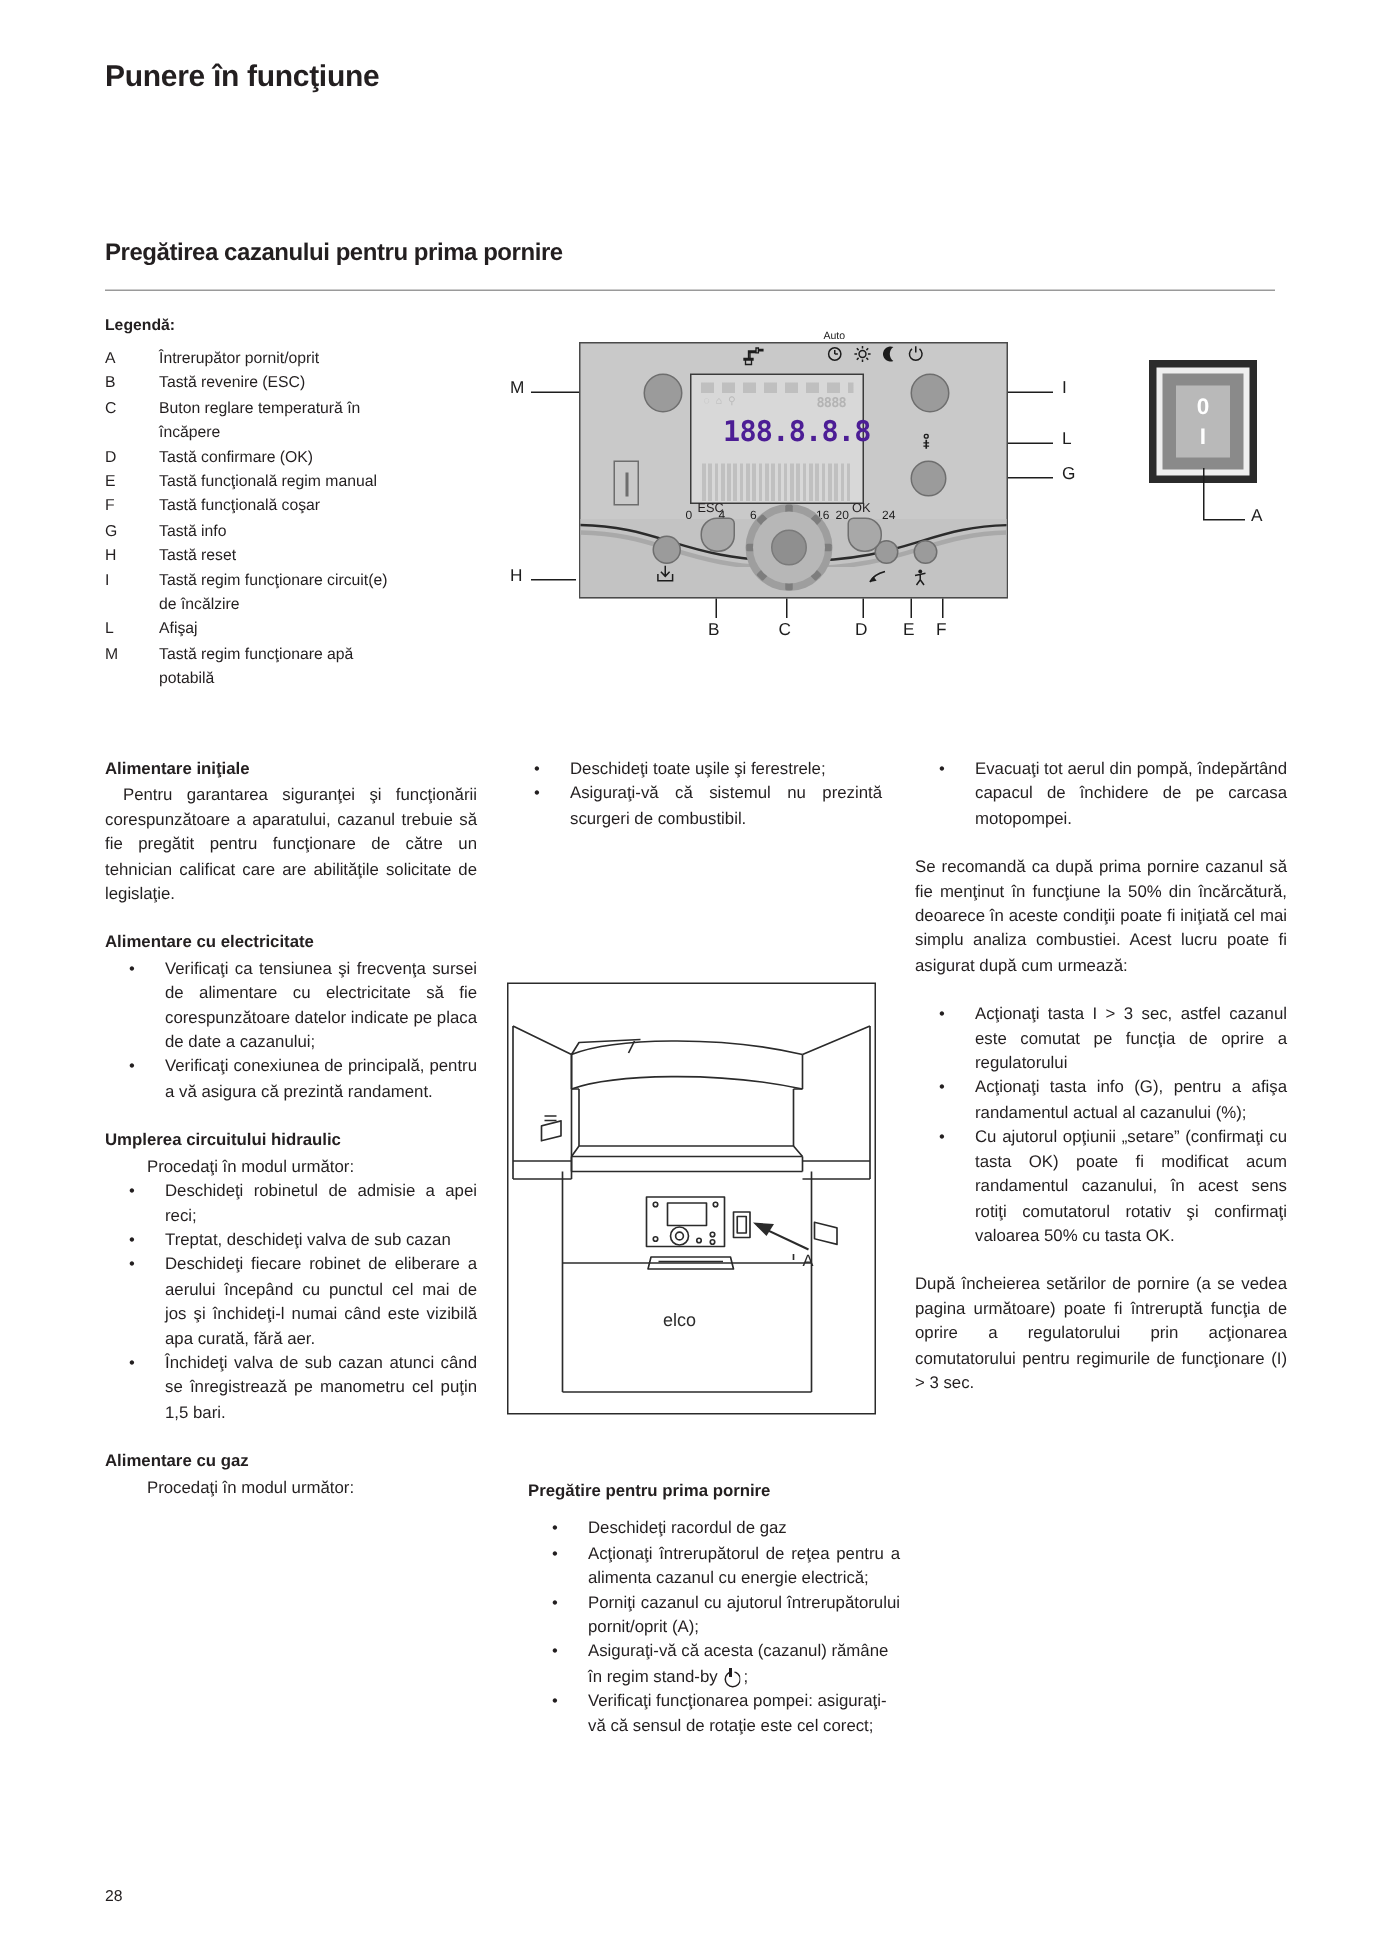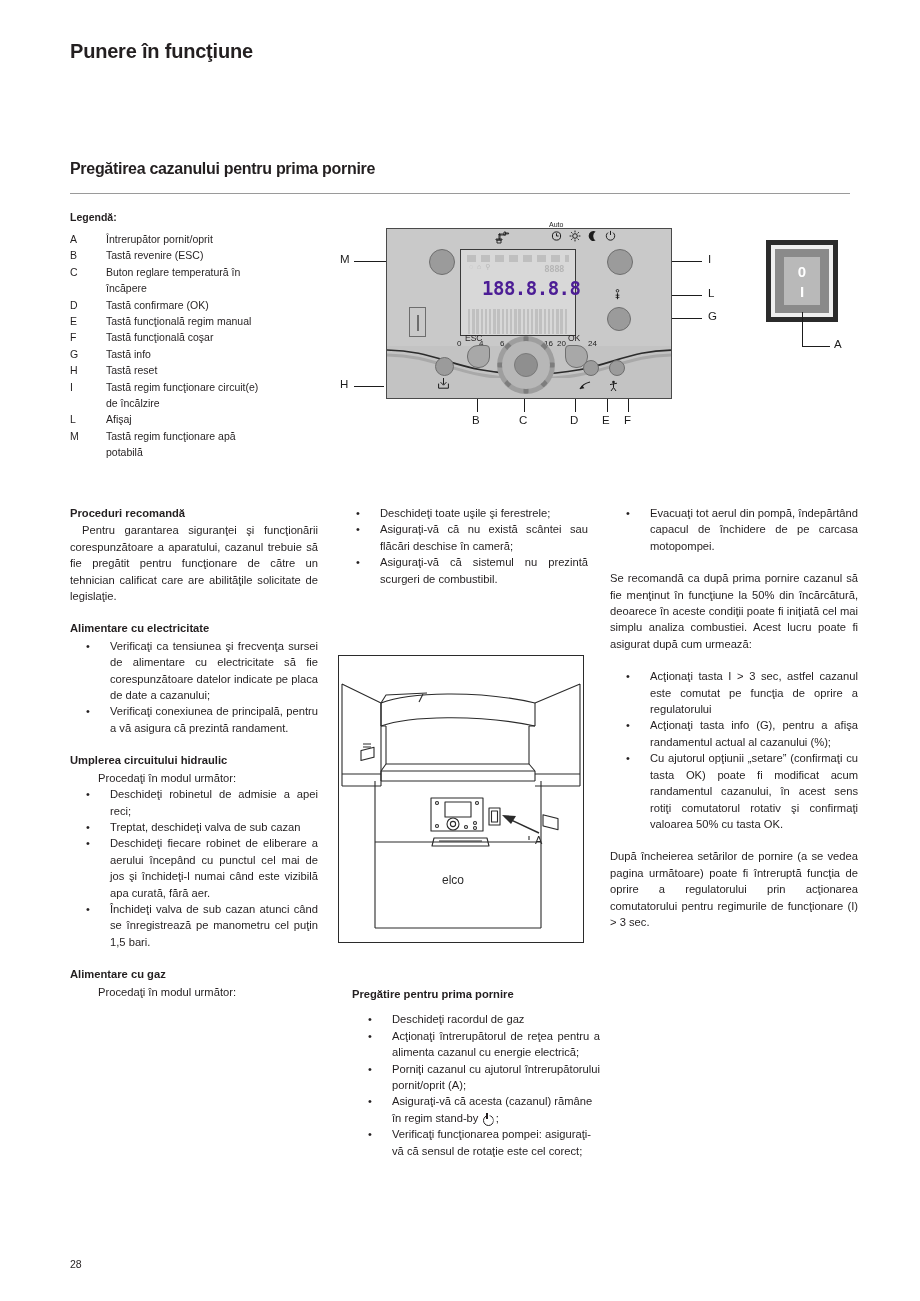--- a/index.html
+++ b/index.html
@@ -452,21 +452,21 @@
           </div>
         </div>
       </div>
     </div>
     <div class="lead-line lv" style="left:36px; top:72px; height:34px;"></div>
     <div class="lead-line lh" style="left:36px; top:106px; width:28px;"></div>
     <div class="callout" style="left:68px; top:98px;">A</div>
   </div>
 
   <div class="col col-a">
-    <h4 class="sub">Proceduri recomandă</h4>
+    <h4 class="sub">Alimentare iniţiale</h4>
     <p class="para indent">Pentru garantarea siguranţei şi funcţionării corespunzătoare a aparatului, cazanul trebuie să fie pregătit pentru funcţionare de către un tehnician calificat care are abilităţile solicitate de legislaţie.</p>
     <div class="gap"></div>
 
     <h4 class="sub">Alimentare cu electricitate</h4>
     <ul class="bul">
       <li>Verificaţi ca tensiunea şi frecvenţa sursei de alimentare cu electricitate să fie corespunzătoare datelor indicate pe placa de date a cazanului;</li>
       <li>Verificaţi conexiunea de principală, pentru a vă asigura că prezintă randament.</li>
     </ul>
     <div class="gap"></div>
 
@@ -480,21 +480,20 @@
     </ul>
     <div class="gap"></div>
 
     <h4 class="sub">Alimentare cu gaz</h4>
     <p class="lead nojust">Procedaţi în modul următor:</p>
   </div>
 
   <div class="col col-b">
     <ul class="bul">
       <li>Deschideţi toate uşile şi ferestrele;</li>
-      <li>Asiguraţi-vă că nu există scântei sau flăcări deschise în cameră;</li>
       <li>Asiguraţi-vă că sistemul nu prezintă scurgeri de combustibil.</li>
     </ul>
   </div>
 
   <div class="fig-boiler">
     <svg width="244" height="286" viewBox="0 0 244 286">
       <g fill="none" stroke="#2b2b2b" stroke-width="1.1" stroke-linejoin="round">
 
         <path d="M42 47 L47 39 L88 37"></path>
         <path d="M80 46 L84 38"></path>

